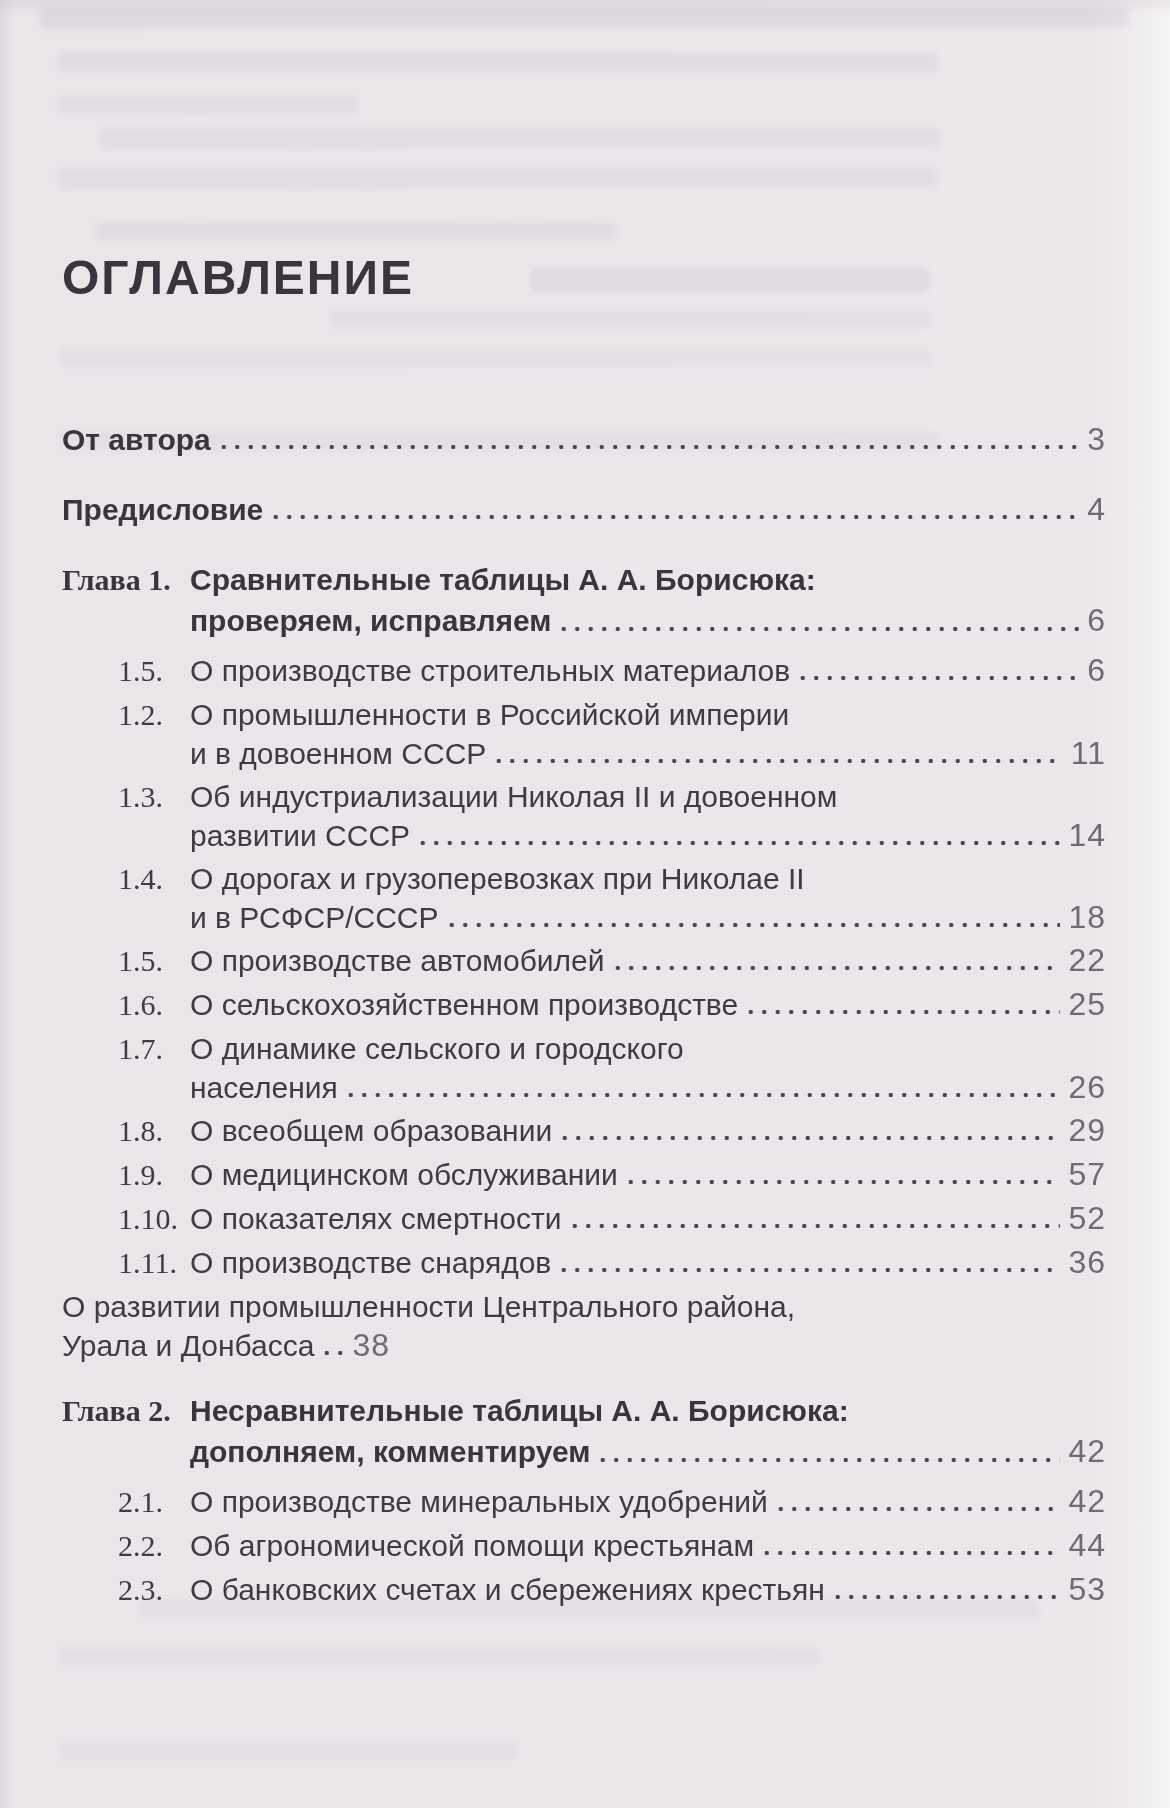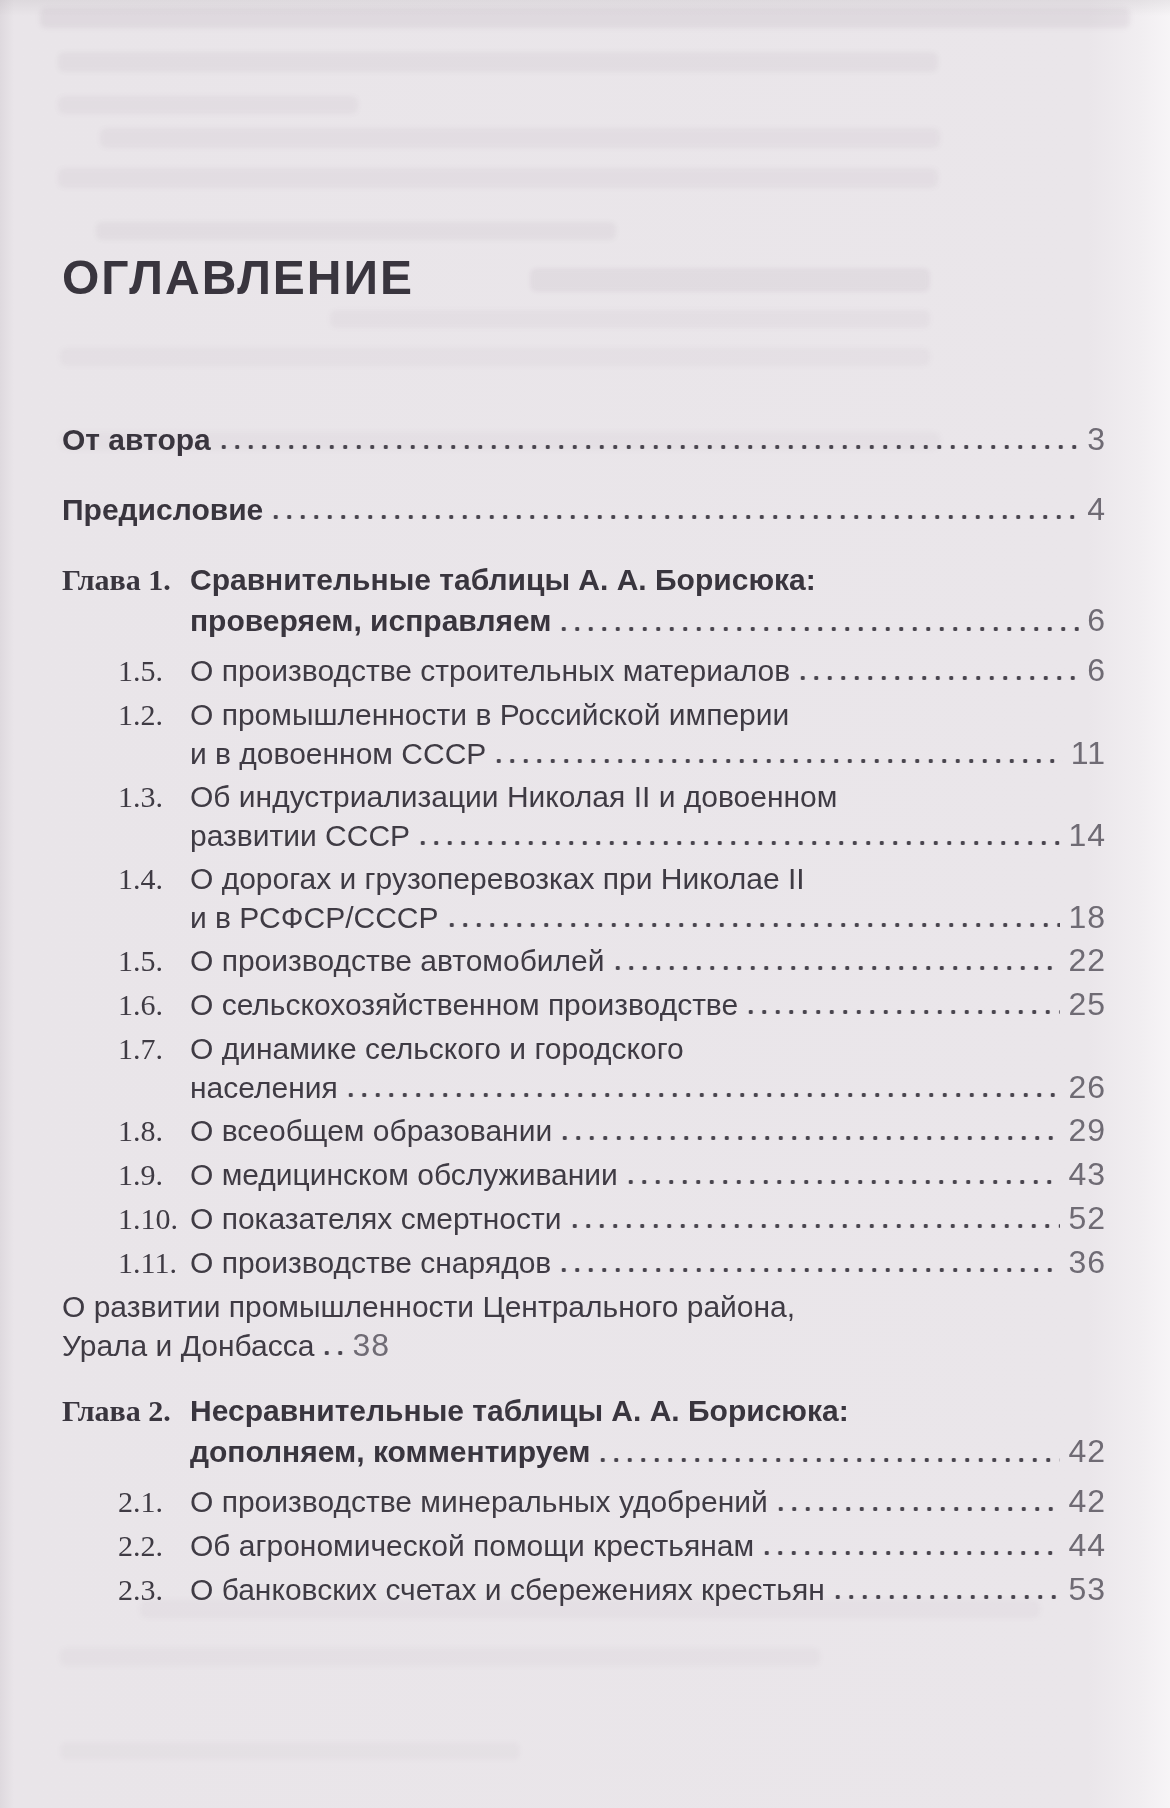--- a/index.html
+++ b/index.html
@@ -181,21 +181,21 @@
       </div>
     </div>
   </div>
 
   <div class="row section">
     <span class="num sec">1.9.</span>
     <div>
       <div class="line">
         <span class="txt">О медицинском обслуживании</span>
         <span class="fill"></span>
-        <span class="pg">43</span>
+        <span class="pg">57</span>
       </div>
     </div>
   </div>
 
   <div class="row section">
     <span class="num sec">1.10.</span>
     <div>
       <div class="line">
         <span class="txt">О показателях смертности</span>
         <span class="fill"></span>

